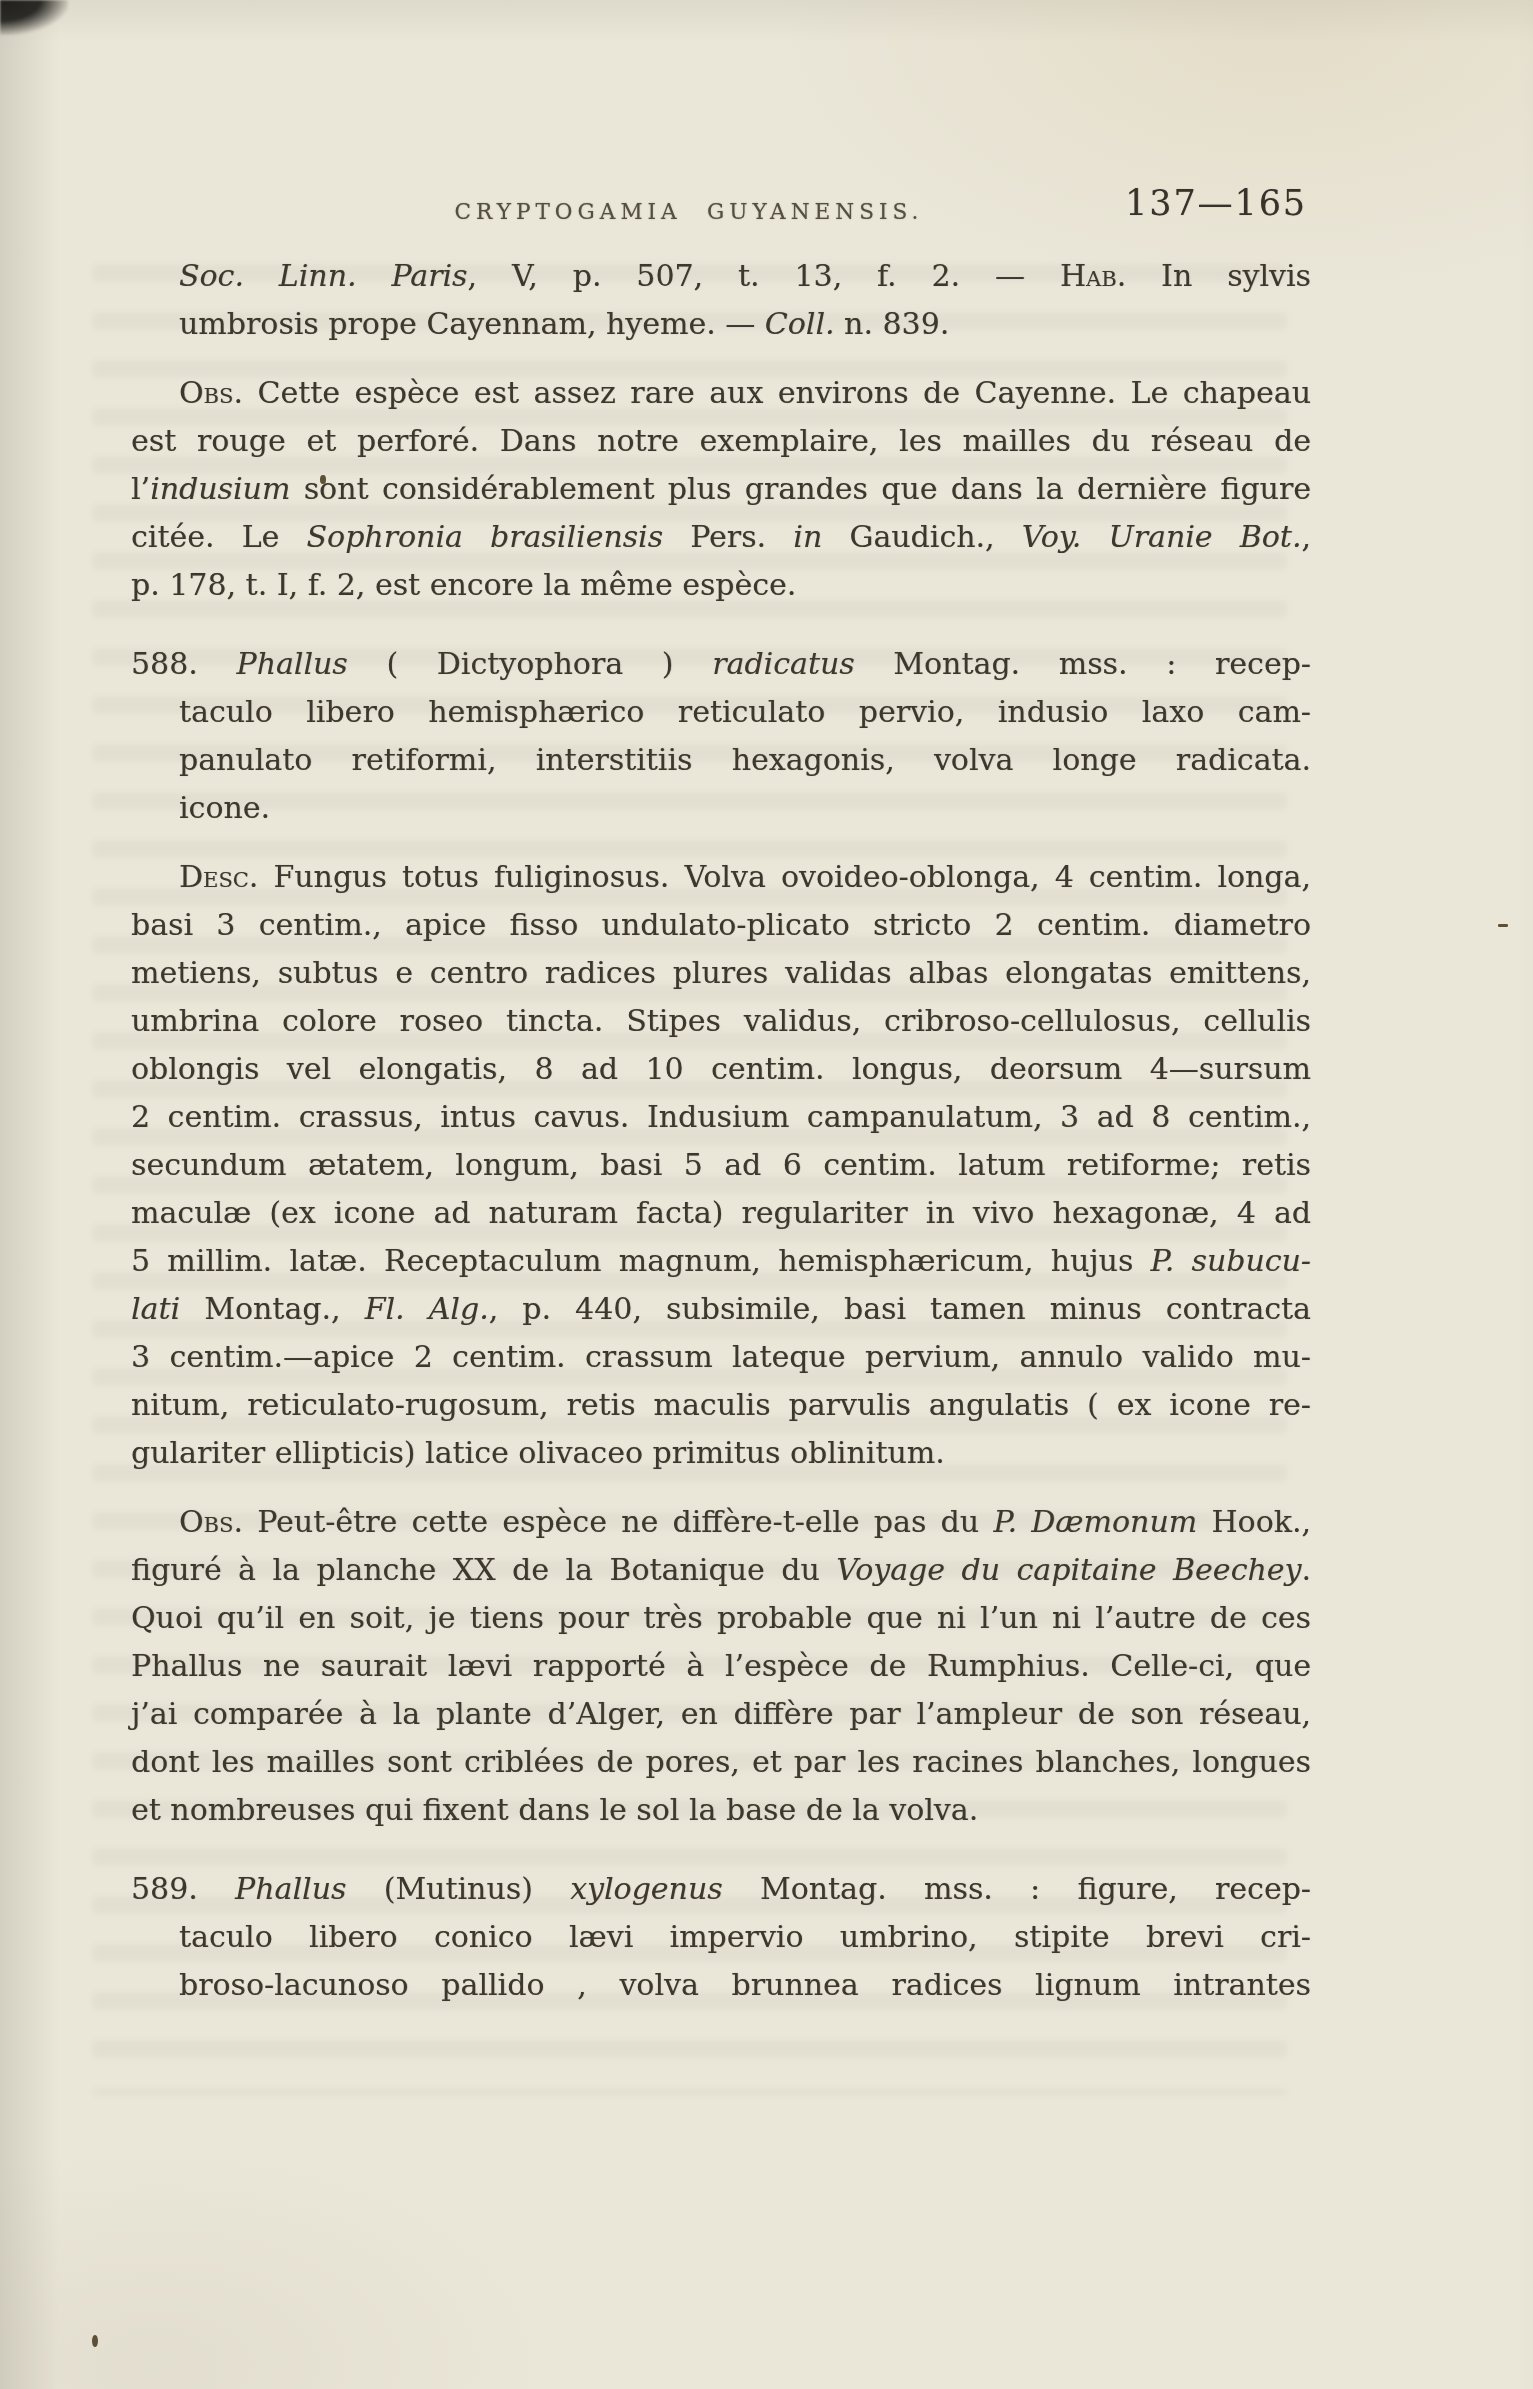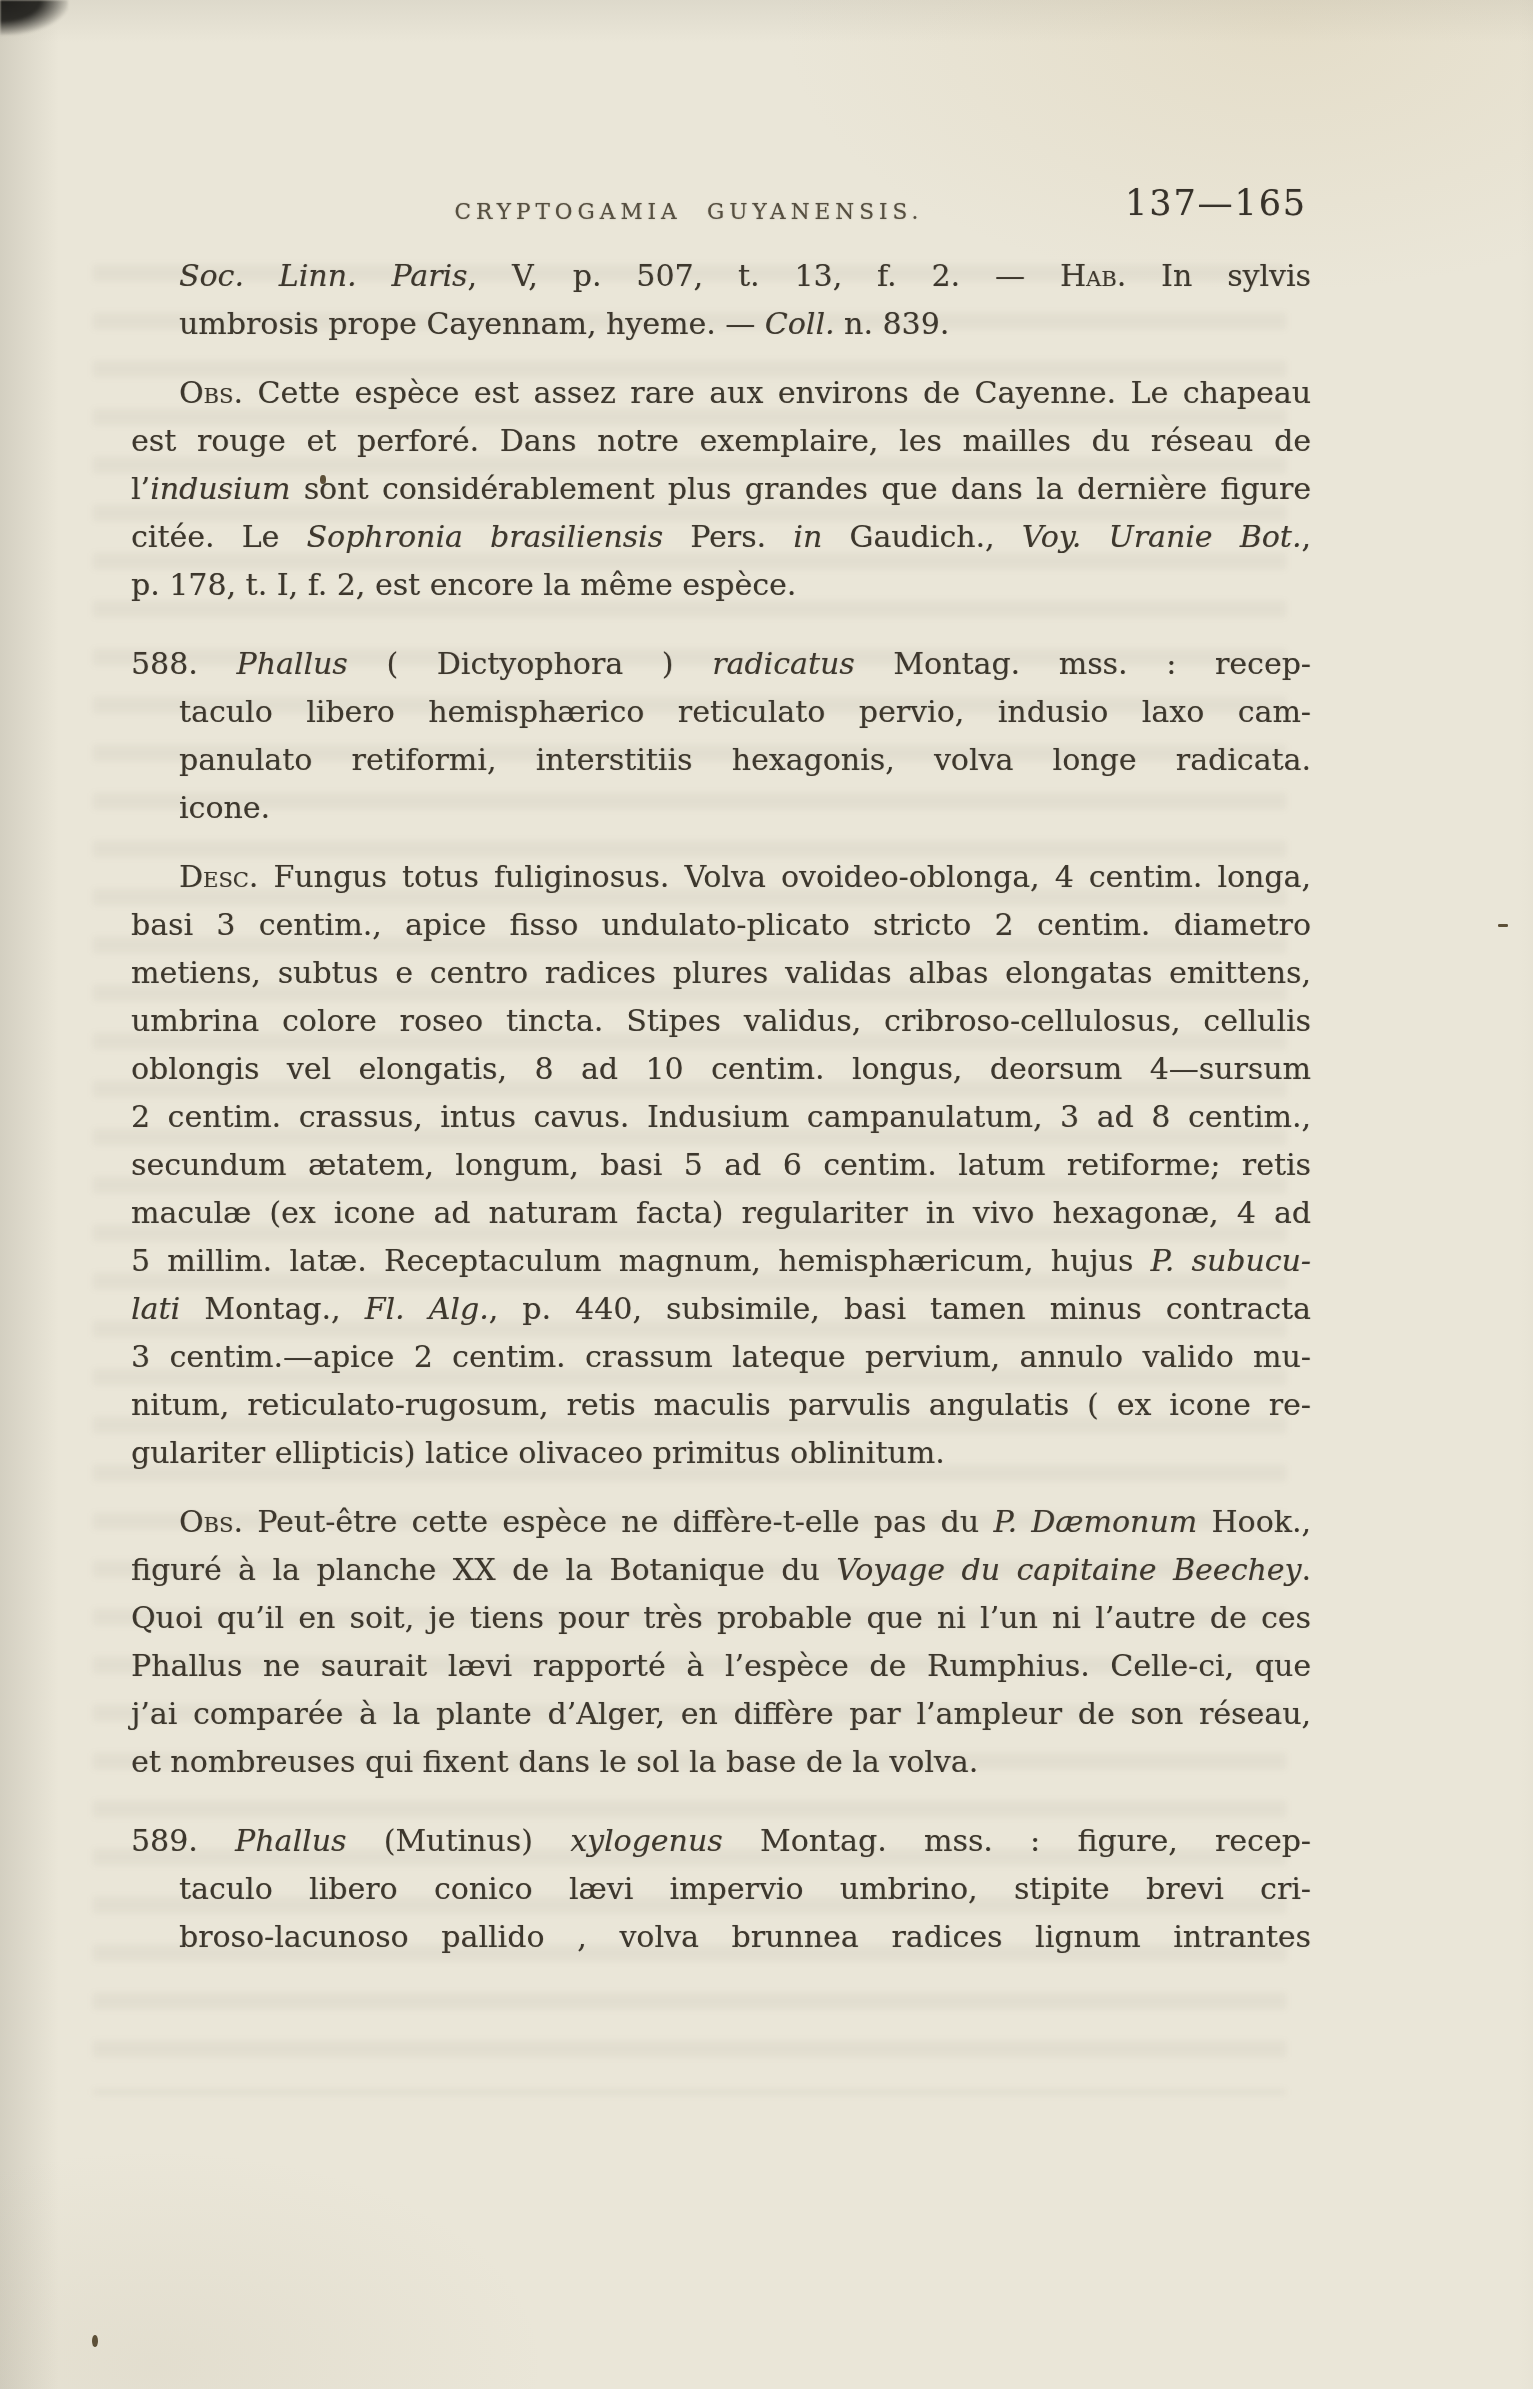--- a/index.html
+++ b/index.html
@@ -111,20 +111,21 @@
         <div class="line"><span>3 centim.—apice 2 centim. crassum lateque pervium, annulo valido mu-</span></div>
         <div class="line"><span>nitum, reticulato-rugosum, retis maculis parvulis angulatis ( ex icone re-</span></div>
         <div class="line last"><span>gulariter ellipticis) latice olivaceo primitus oblinitum.</span></div>
       </div>
       <div class="para note">
         <div class="line ind"><span class="sc">Obs.</span><span> Peut-être cette espèce ne diffère-t-elle pas du </span><span class="i">P. Dæmonum</span><span> Hook.,</span></div>
         <div class="line"><span>figuré à la planche XX de la Botanique du </span><span class="i">Voyage du capitaine Beechey</span><span>.</span></div>
         <div class="line"><span>Quoi qu’il en soit, je tiens pour très probable que ni l’un ni l’autre de ces</span></div>
         <div class="line"><span>Phallus ne saurait lævi rapporté à l’espèce de Rumphius. Celle-ci, que</span></div>
         <div class="line"><span>j’ai comparée à la plante d’Alger, en diffère par l’ampleur de son réseau,</span></div>
+        <div class="line"><span>dont les mailles sont criblées de pores, et par les racines blanches, longues</span></div>
         <div class="line last"><span>et nombreuses qui fixent dans le sol la base de la volva.</span></div>
       </div>
       <div class="para entry">
         <div class="line"><span>589. </span><span class="i">Phallus</span><span> (Mutinus) </span><span class="i">xylogenus</span><span> Montag. mss. : figure, recep-</span></div>
         <div class="line ind"><span>taculo libero conico lævi impervio umbrino, stipite brevi cri-</span></div>
         <div class="line ind"><span>broso-lacunoso pallido , volva brunnea radices lignum intrantes</span></div>
       </div>
     </div>
 </div>
 

